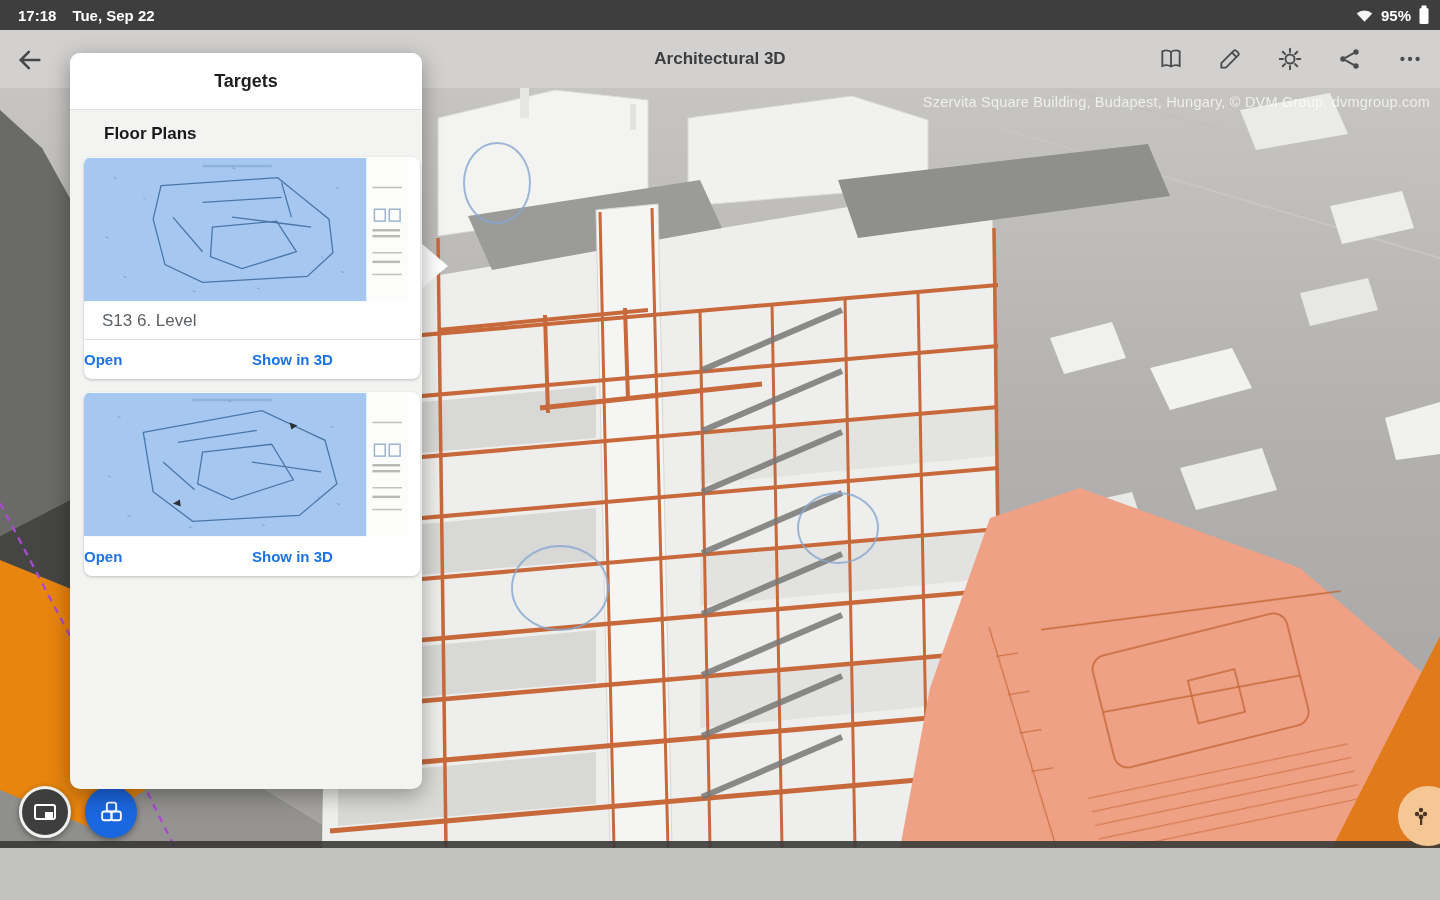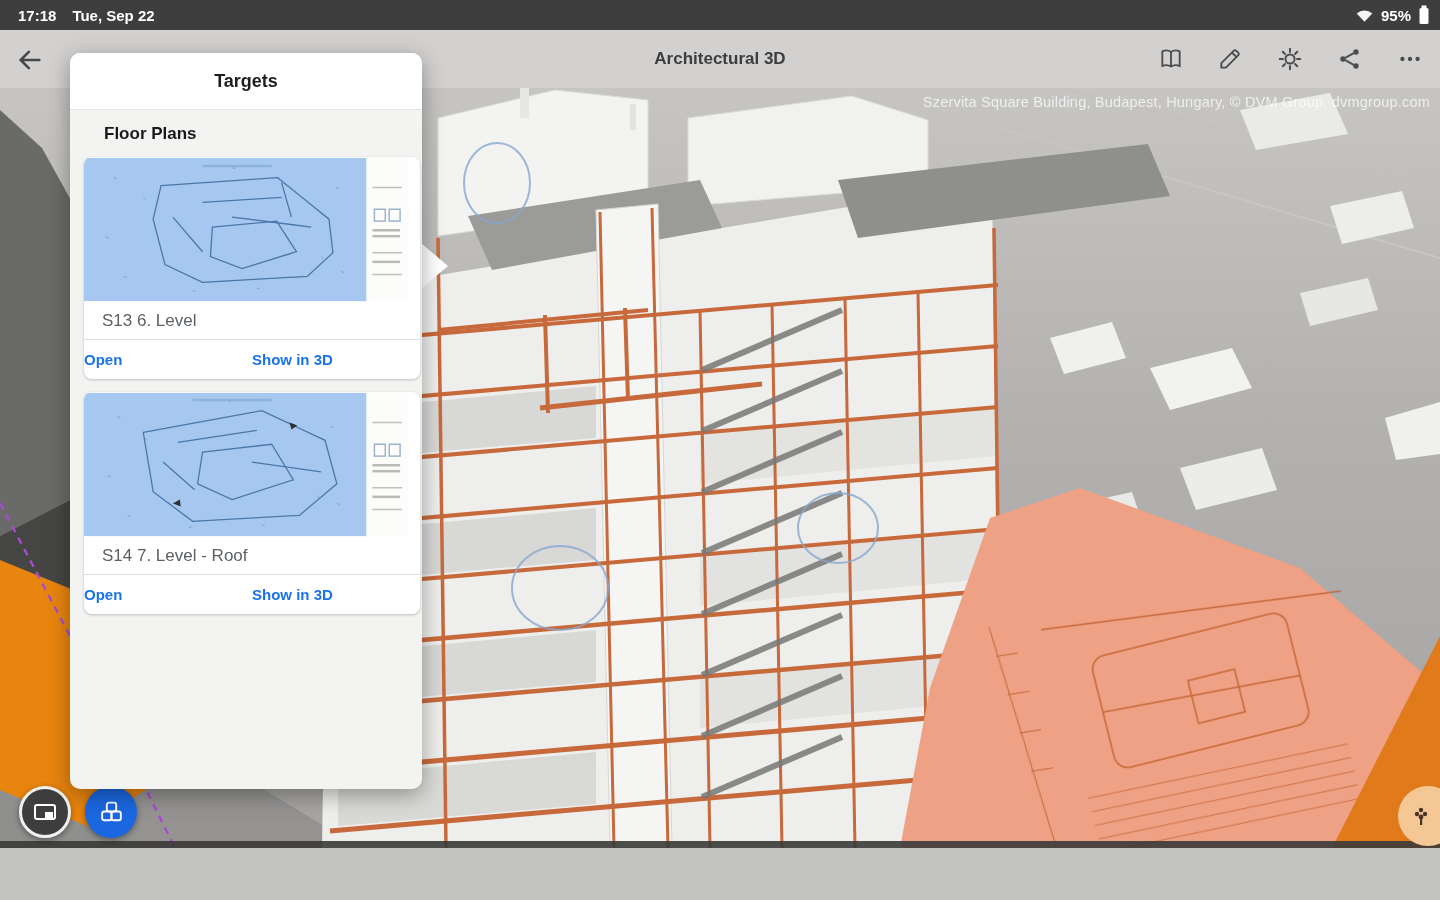--- a/index.html
+++ b/index.html
@@ -300,21 +300,20 @@
         </g>
         <g fill="#2c3136">
           <path d="M208,30 l8,3 -6,4 z"></path>
             <path d="M90,112 l7,-4 1,7 z"></path>
         </g>
         <g stroke="#5d87b5" stroke-width="1" opacity="0.6">
           <path d="M34,24 l3,1 M250,34 l3,1 M44,124 l3,1 M256,112 l3,1 M146,8 l3,1 M62,46 l2,2 M236,104 l2,2 M106,136 l3,0 M180,134 l3,0 M24,84 l3,1"></path>
         </g>
         <rect x="110" y="6" width="80" height="2.5" fill="#7fa3cf" opacity="0.6"></rect>
       </svg>
-      <div class="card-label">S14 7. Level - Roof</div>
       <div class="card-actions">
         <div class="half"><span class="link-btn">Open</span></div>
         <div class="half"><span class="link-btn">Show in 3D</span></div>
       </div>
     </div>
   </div>
 
   <div class="fab fab-shot">
     <svg width="26" height="26" viewBox="0 0 26 26">
       <rect x="3" y="6" width="20" height="14" rx="2" stroke="#fff" stroke-width="2" fill="none"></rect>

